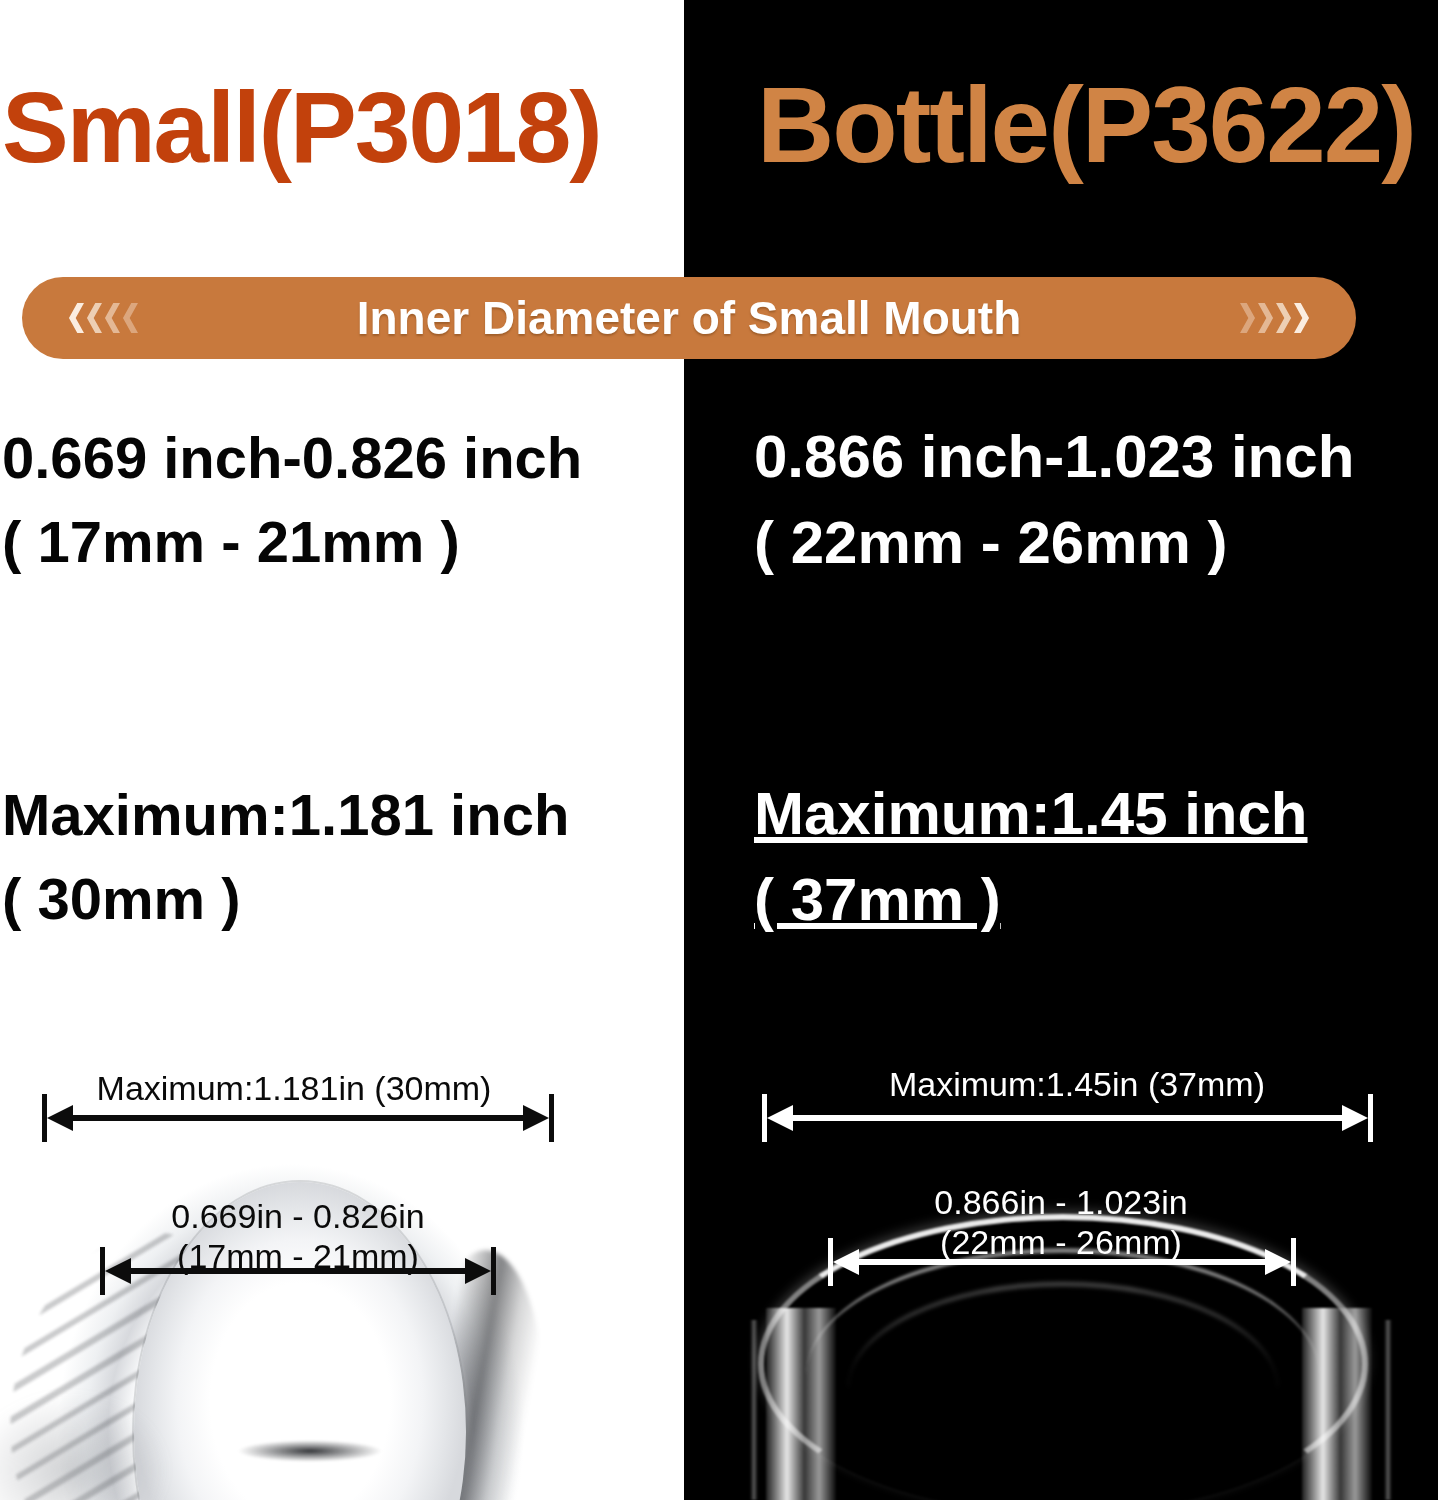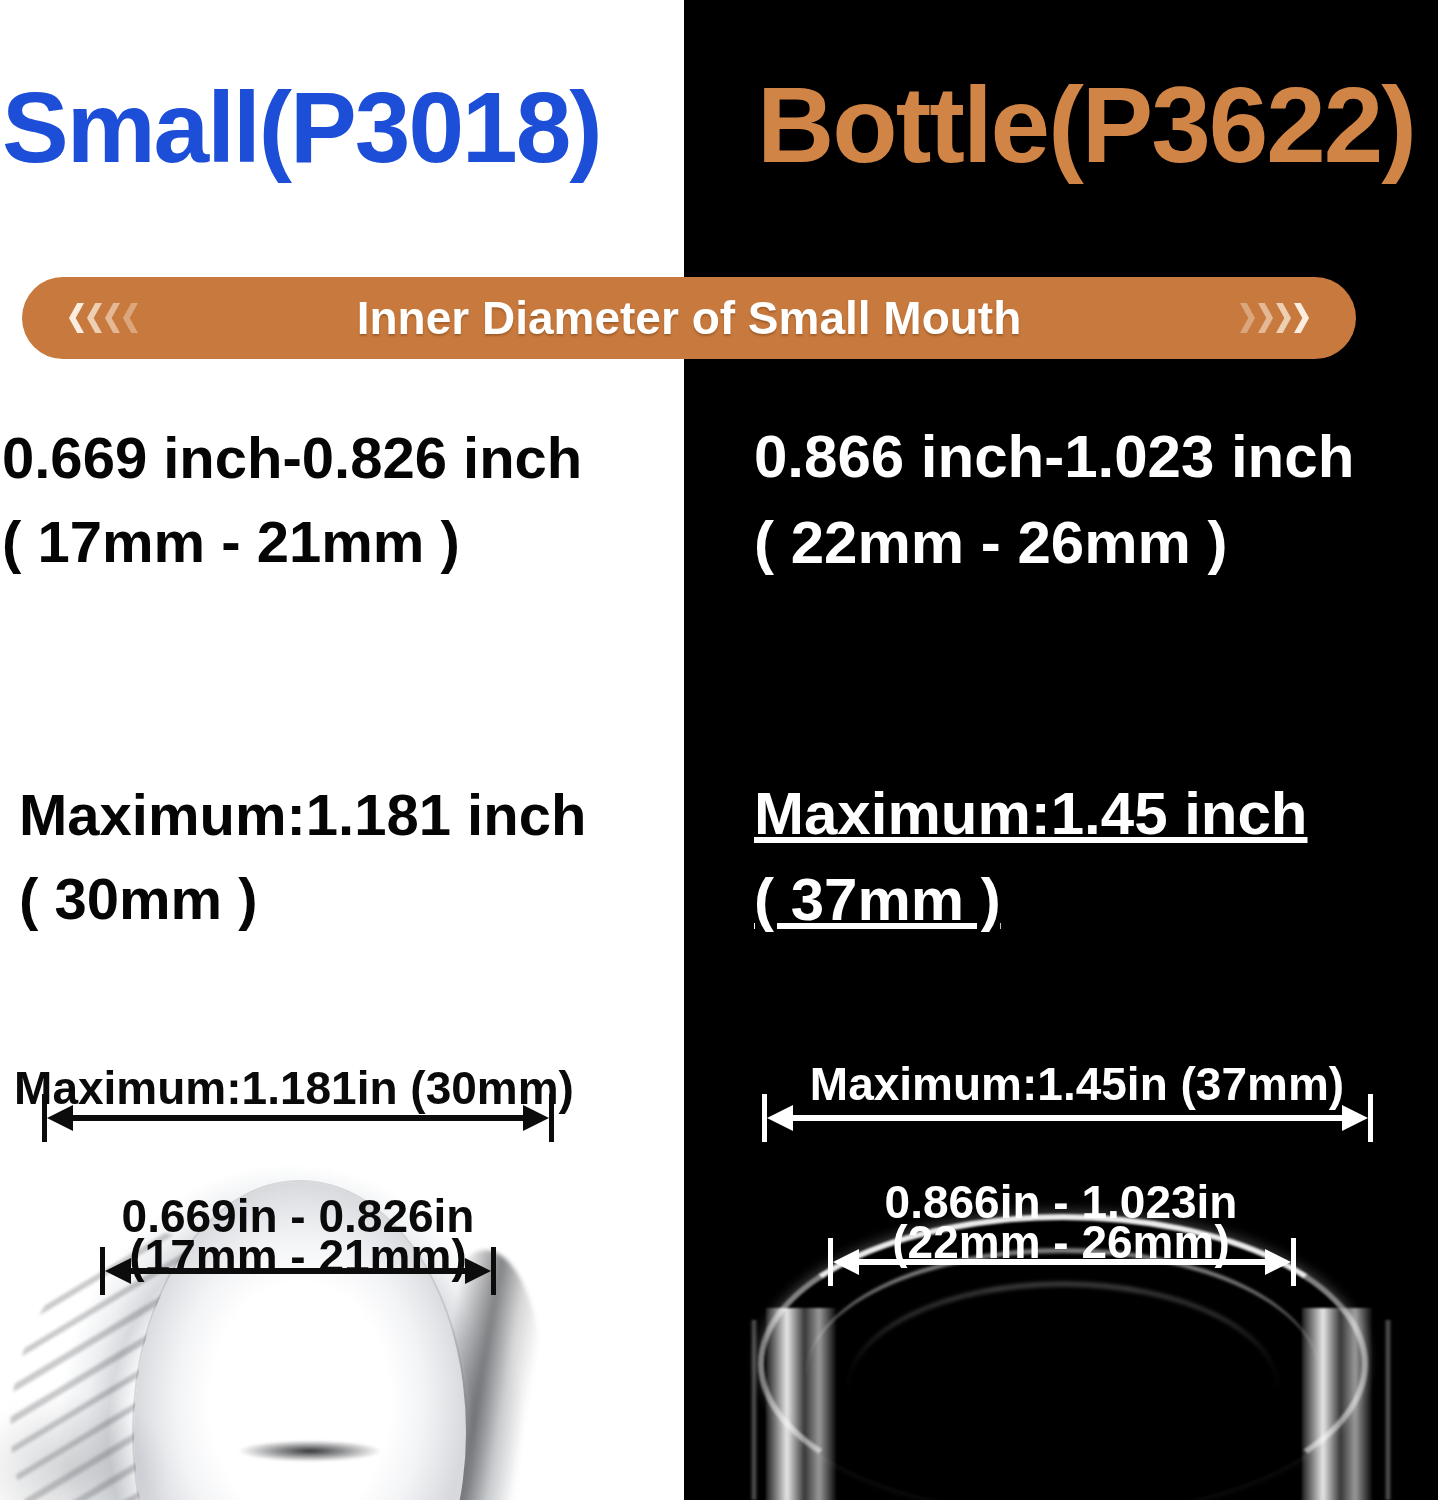--- a/index.html
+++ b/index.html
@@ -10,21 +10,21 @@
     position:relative; width:1438px; height:1500px;
     background:#ffffff; overflow:hidden; margin:0 auto;
   }
   .half-right{
     position:absolute; left:684px; top:0; width:754px; height:1500px;
     background:var(--col-black, #000);
   }
 
   
   .title{ position:absolute; font-weight:700; letter-spacing:-2px; line-height:1; white-space:nowrap; }
-  .title-left { left:2px;  top:77px; font-size:100px; color:#1d4ed8; }
+  .title-left { left:2px;  top:77px; font-size:100px; color:#c2410c; }
   .title-right{ left:757px; top:72px; font-size:107px; color:var(--col-title-orange, #d08445); }
 
   
   .banner{
     position:absolute; left:22px; width:1334px; height:82px; border-radius:41px;
     background:var(--col-banner-orange, #c8793d);
     display:flex; align-items:center; justify-content:center;
   }
   .banner-1{ top:277px; }
   .banner-2{ top:643px; }
@@ -45,26 +45,26 @@
   .chevrons-right .chev:nth-child(3){opacity:.68}
   .chevrons-right .chev:nth-child(4){opacity:.92}
 
   
   .spec{ position:absolute; font-weight:700; white-space:nowrap; }
   .spec div{ line-height:64px;margin-top:20px; }
   .spec-dark{ color:#050505; }
   .spec-light{ color:#ffffff; }
   .spec-l1{ left:2px;   top:406px; font-size:58px; }
   .spec-r1{ left:754px; top:404px; font-size:60px; }
-  .spec-l2{ left:19px;   top:763px; font-size:58px; }
+  .spec-l2{ left:2px;   top:763px; font-size:58px; }
   .spec-r2{ left:754px; top:761px; font-size:60px;text-decoration:underline; }
   .spec-r1 div, .spec-r2 div{ line-height:66px; }
 
   
-  .dim-label{ position:absolute; transform:translateX(-50%); font-weight:700; font-size:46px;
+  .dim-label{ position:absolute; transform:translateX(-50%); font-weight:400; font-size:34px;
               white-space:nowrap; text-align:center; line-height:40px; z-index:5; }
   .dim-dark-t { color:#0a0a0a; }
   .dim-light-t{ color:#ffffff; }
 
   
   .dim{ position:absolute; height:48px; display:flex; align-items:center; z-index:5; }
   .dim .bar { width:5px; height:48px; background:currentColor; }
   .dim .line{ flex:1; height:6px; background:currentColor; }
   .dim .head{ width:0; height:0; border-top:13px solid transparent; border-bottom:13px solid transparent; }
   .dim .head-l{ border-right:26px solid currentColor; }

